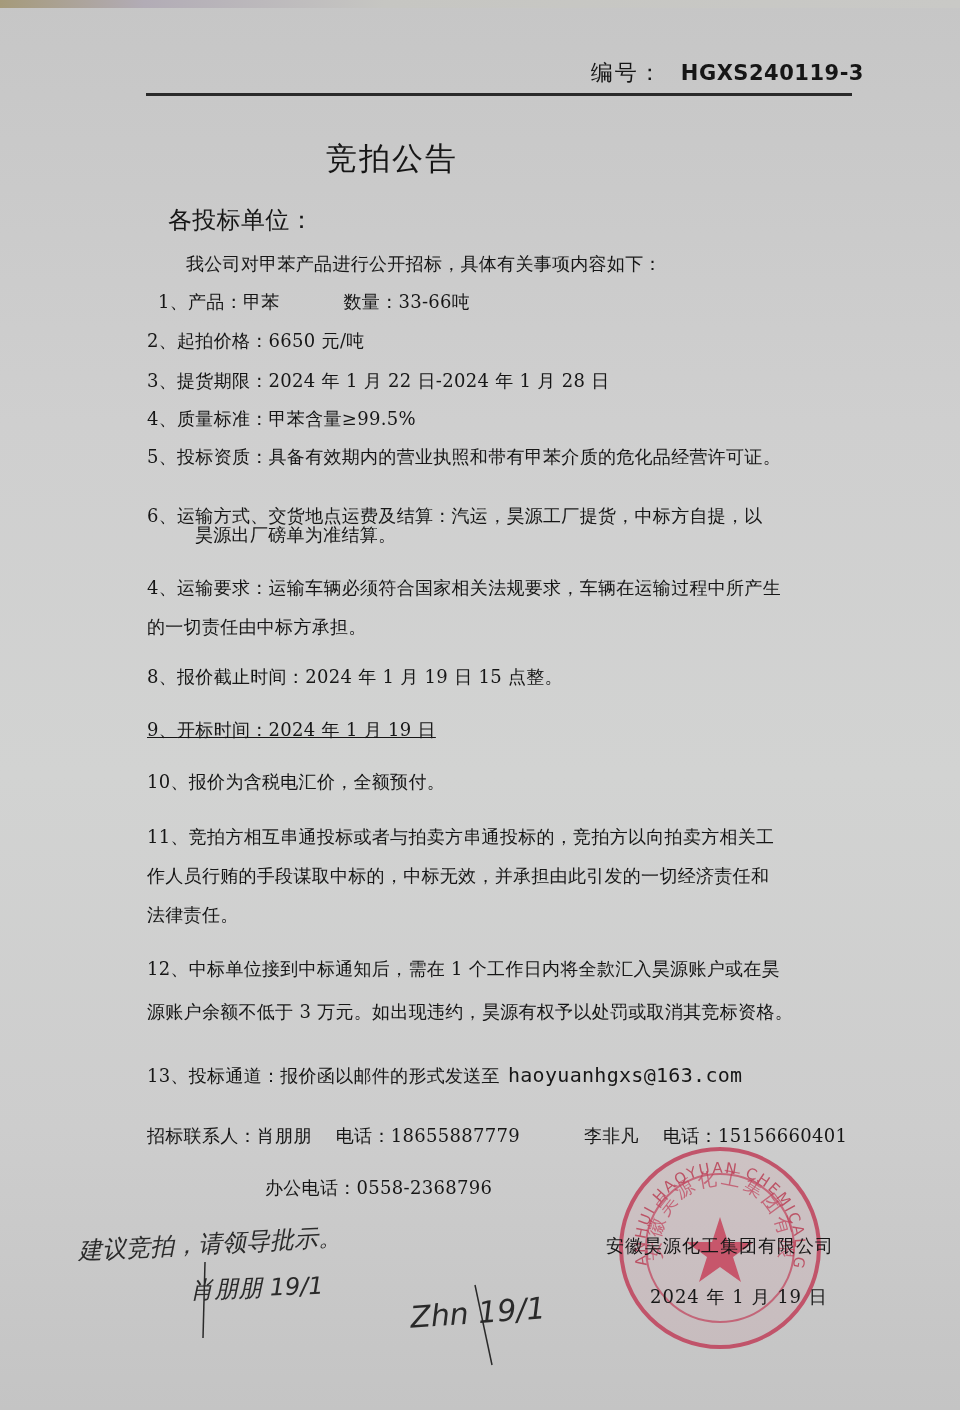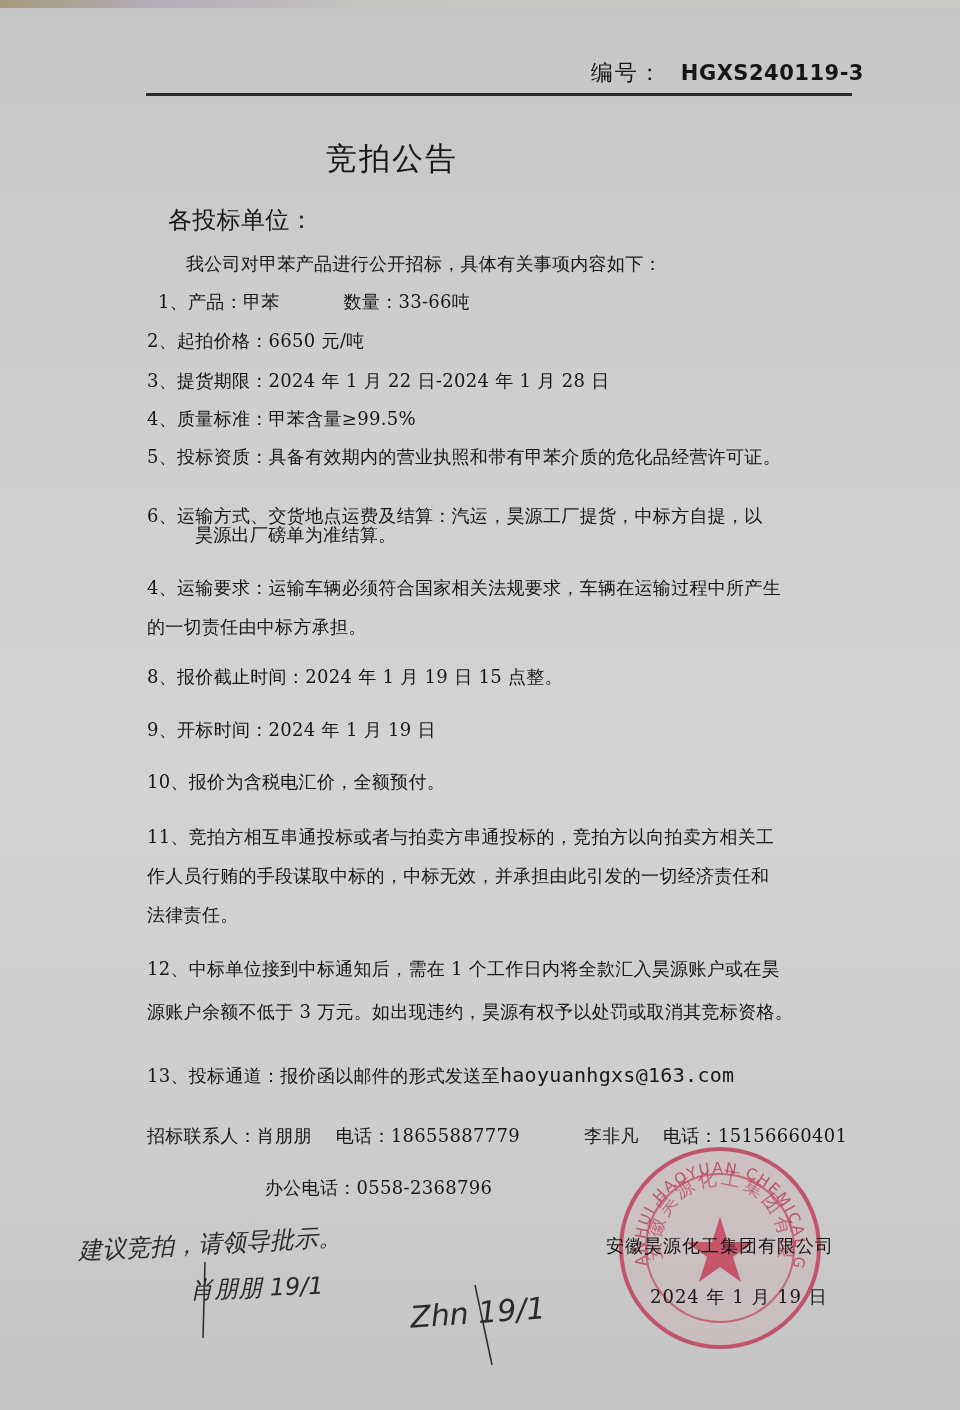--- a/index.html
+++ b/index.html
@@ -13,21 +13,21 @@
     background: linear-gradient(90deg, #a59a7a 0%, #b2acb6 15%, #c6c6c2 40%, #c9c9c6 100%); }
   .doc-number { position: absolute; right: 96px; top: 58px; font-size: 22px; display: flex; gap: 18px; align-items: baseline; }
   .doc-number .lbl { font-family: "DejaVu Sans", sans-serif; letter-spacing: 2px; }
   .doc-number .val { font-family: "DejaVu Sans", sans-serif; font-weight: bold; font-size: 21px; letter-spacing: 0.5px; }
   .rule { position: absolute; left: 146px; top: 93px; width: 706px; height: 3px; background: #2a2a2a; }
   .title { position: absolute; left: 0; width: 784px; top: 138px; text-align: center; font-size: 31px; letter-spacing: 2px; font-family: "DejaVu Sans", sans-serif; }
   .line { position: absolute; left: 147px; font-size: 18px; white-space: nowrap; letter-spacing: 0.3px; }
   .salutation { font-size: 24px; margin-left: 21px; }
   .indent { left: 186px; }
   .gap { display: inline-block; width: 64px; }
-  .email { font-family: "DejaVu Sans Mono", "Liberation Mono", monospace; font-size: 20px; }
+  .email { font-family: "DejaVu Sans Mono", "Liberation Mono", monospace; font-size: 20px; margin-left: 8px; }
   .hand { position: absolute; font-family: "DejaVu Sans", sans-serif; font-style: italic; color: #2a2a2a; }
   .seal { position: absolute; left: 617px; top: 1145px; width: 206px; height: 206px; }
   .company, .sign-date { position: absolute; font-size: 18px; letter-spacing: 1px; z-index: 2; }
 </style>
 </head>
 <body>
 
 <div class="topstrip"></div>
 
 <div class="doc-number">
@@ -56,21 +56,21 @@
 <div class="line" style="top:445px;">
   <span>5、</span><span>投标资质：具备有效期内的营业执照和带有甲苯介质的危化品经营许可证。</span>
 </div>
 <div class="line" style="top:504px;">6、运输方式、交货地点运费及结算：汽运，昊源工厂提货，中标方自提，以</div>
 <div class="line" style="top:523px;margin-left:48px;">昊源出厂磅单为准结算。</div>
 <div class="line" style="top:576px;">4、运输要求：运输车辆必须符合国家相关法规要求，车辆在运输过程中所产生</div>
 <div class="line" style="top:615px;">的一切责任由中标方承担。</div>
 <div class="line" style="top:665px;">
   <span>8、</span><span>报价截止时间：2024 年 1 月 19 日 15 点整。</span>
 </div>
-<div class="line" style="top:718px;">
+<div class="line" style="top:718px;text-decoration:underline;">
   <span>9、</span><span>开标时间：2024 年 1 月 19 日</span>
 </div>
 <div class="line" style="top:770px;">
   <span>10、</span><span>报价为含税电汇价，全额预付。</span>
 </div>
 <div class="line" style="top:825px;">11、竞拍方相互串通投标或者与拍卖方串通投标的，竞拍方以向拍卖方相关工</div>
 <div class="line" style="top:864px;">作人员行贿的手段谋取中标的，中标无效，并承担由此引发的一切经济责任和</div>
 <div class="line" style="top:903px;">法律责任。</div>
 <div class="line" style="top:957px;">12、中标单位接到中标通知后，需在 1 个工作日内将全款汇入昊源账户或在昊</div>
 <div class="line" style="top:1000px;">源账户余额不低于 3 万元。如出现违约，昊源有权予以处罚或取消其竞标资格。</div>

